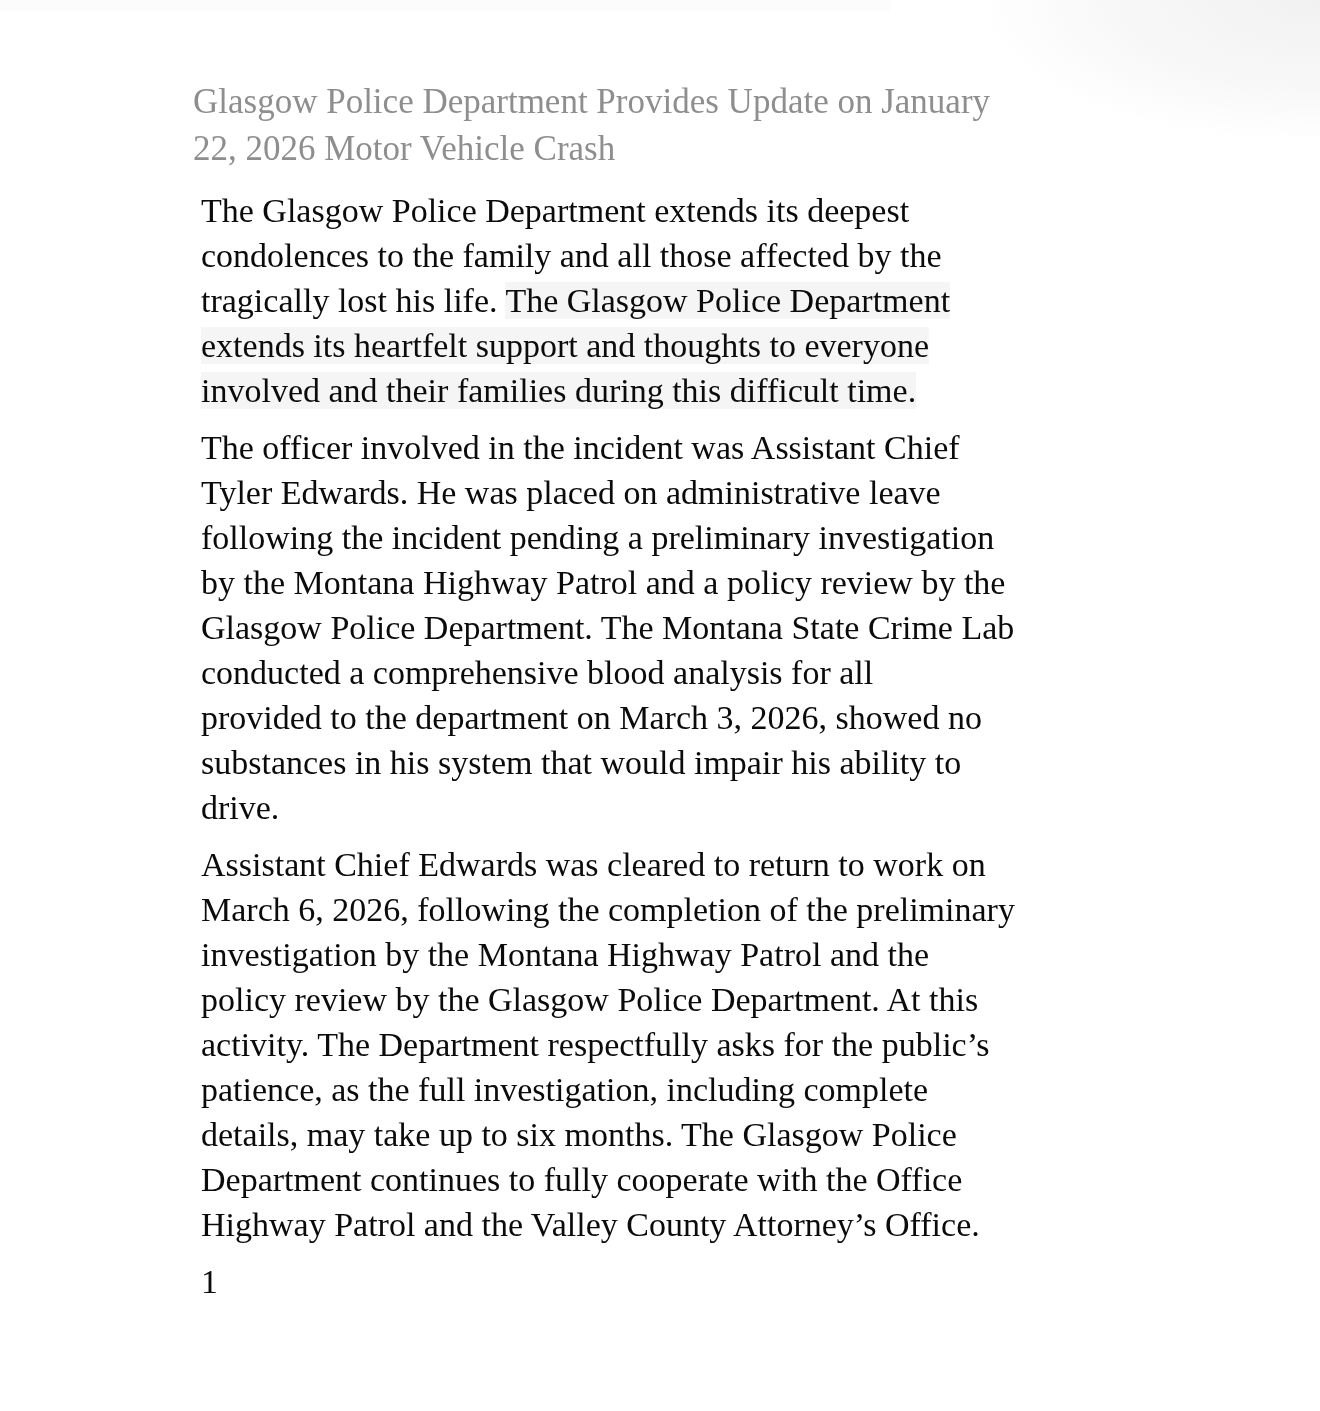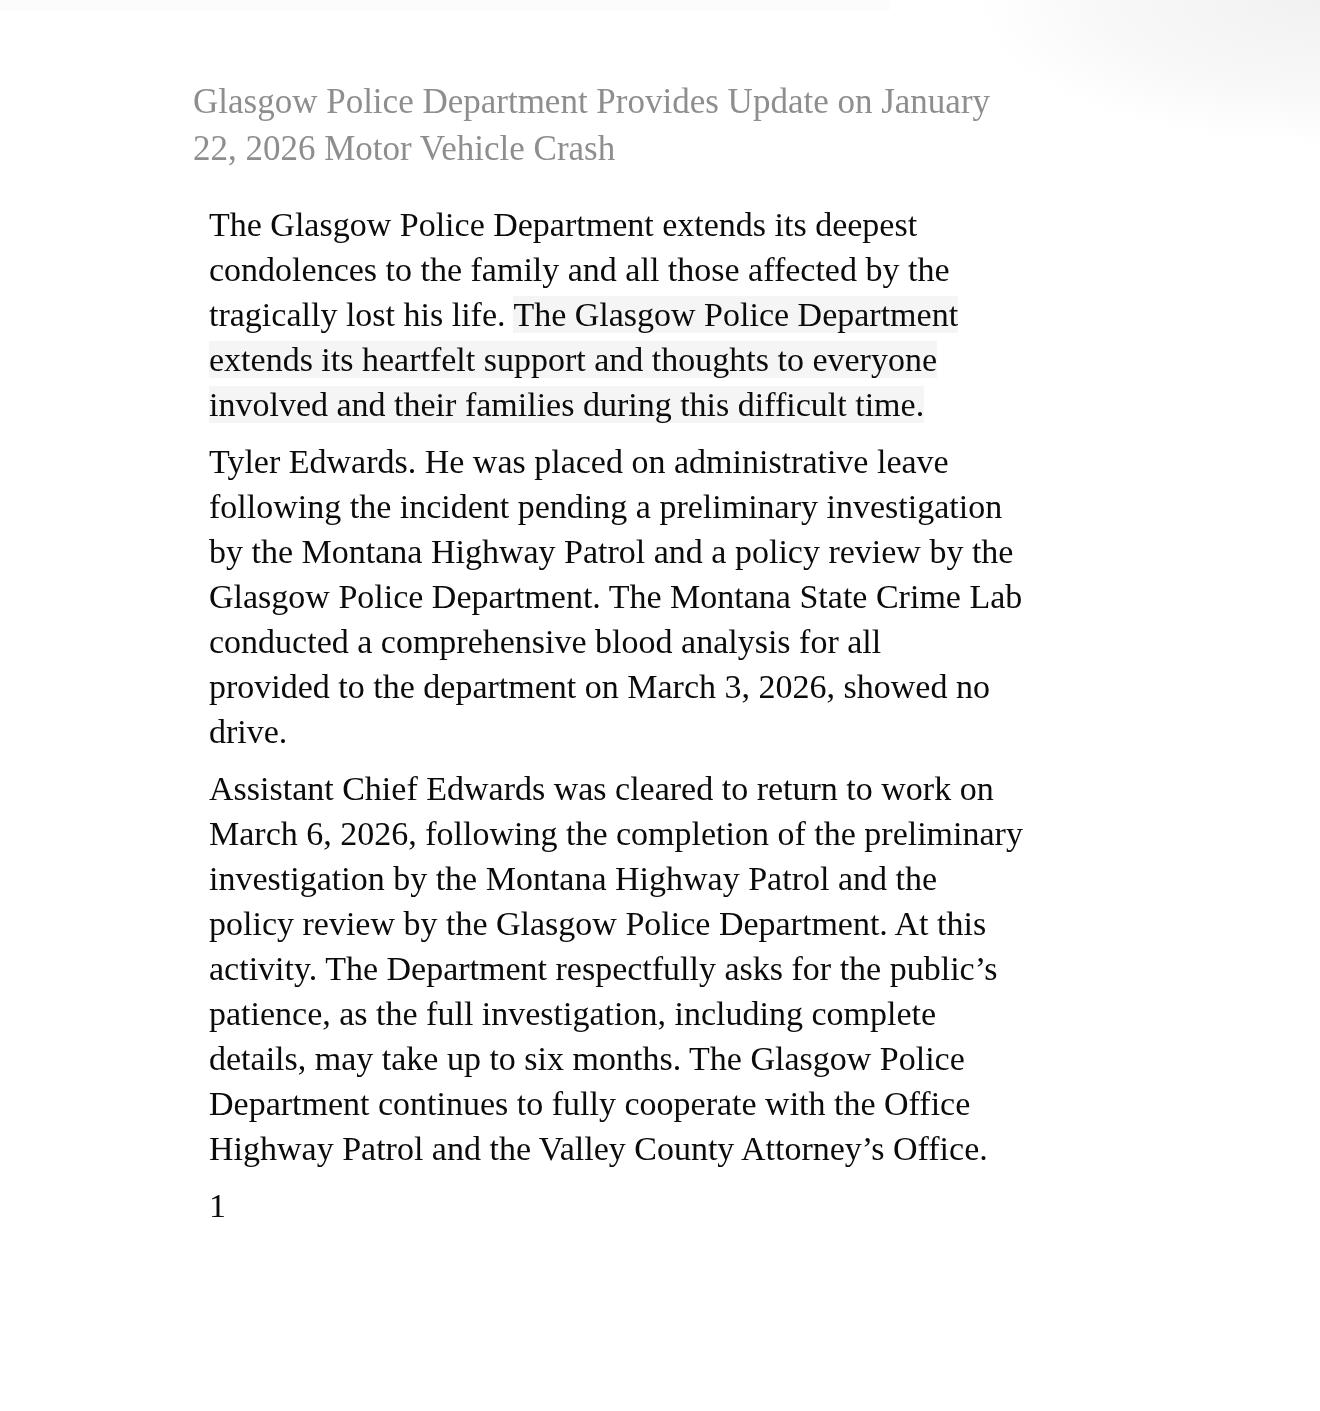--- a/index.html
+++ b/index.html
@@ -27,28 +27,28 @@
   }
   .page {
     position: relative;
     padding: 78px 0 0 193px;
     width: 940px;
   }
   .title {
     font-size: 35px;
     line-height: 47px;
     color: var(--title-color, #8e8e8e);
-    margin: 0 0 30px 0;
+    margin: 0 0 16px 0;
     font-weight: normal;
   }
   .para {
     font-size: 34px;
     line-height: 45px;
     color: var(--text-color, #0b0b0b);
-    margin: 0 0 12px 16px;
+    margin: 0 0 12px 8px;
   }
   .line { white-space: pre; }
   .hl { background: var(--highlight-color, #f5f5f5); font-family: Liberation Serif, serif; }
 </style>
 </head>
 <body style="background: rgb(255, 255, 255);">
 
 <div class="top-edge"></div>
 <div class="corner-shade"></div>
 
@@ -61,26 +61,28 @@
 
   <div class="para">
     <div class="line"><span>The Glasgow Police Department extends its deepest</span></div>
     <div class="line"><span>condolences to the family and all those affected by the</span></div>
     <div class="line"><span>tragically lost his life. </span><span class="hl">The Glasgow Police Department</span></div>
     <div class="line"><span class="hl">extends its heartfelt support and thoughts to everyone</span></div>
     <div class="line"><span class="hl">involved and their families during this difficult time.</span></div>
   </div>
 
   <div class="para">
+    <div class="line"><span>The officer involved in the incident was Assistant Chief</span></div>
     <div class="line"><span>Tyler Edwards. He was placed on administrative leave</span></div>
     <div class="line"><span>following the incident pending a preliminary investigation</span></div>
     <div class="line"><span>by the Montana Highway Patrol and a policy review by the</span></div>
     <div class="line"><span>Glasgow Police Department. The Montana State Crime Lab</span></div>
     <div class="line"><span>conducted a comprehensive blood analysis for all</span></div>
     <div class="line"><span>provided to the department on March 3, 2026, showed no</span></div>
+    <div class="line"><span>substances in his system that would impair his ability to</span></div>
     <div class="line"><span>drive.</span></div>
   </div>
 
   <div class="para">
     <div class="line"><span>Assistant Chief Edwards was cleared to return to work on</span></div>
     <div class="line"><span>March 6, 2026, following the completion of the preliminary</span></div>
     <div class="line"><span>investigation by the Montana Highway Patrol and the</span></div>
     <div class="line"><span>policy review by the Glasgow Police Department. At this</span></div>
     <div class="line"><span>activity. The Department respectfully asks for the public’s</span></div>
     <div class="line"><span>patience, as the full investigation, including complete</span></div>

